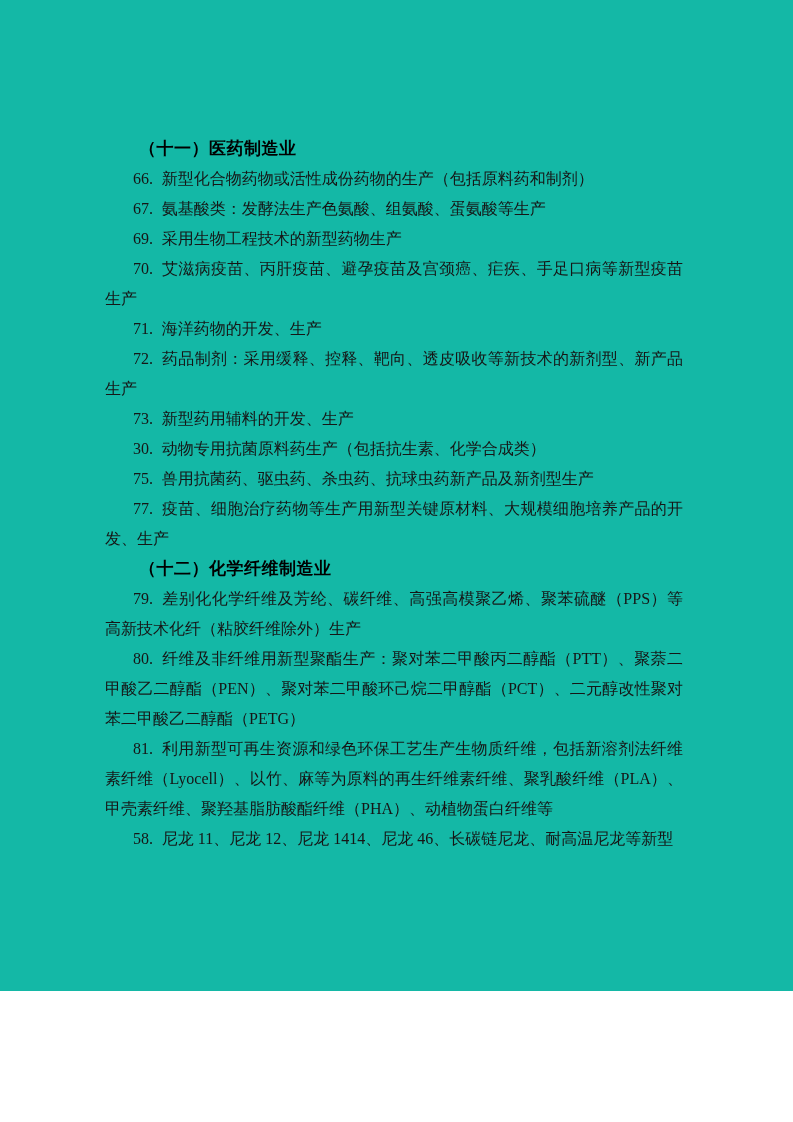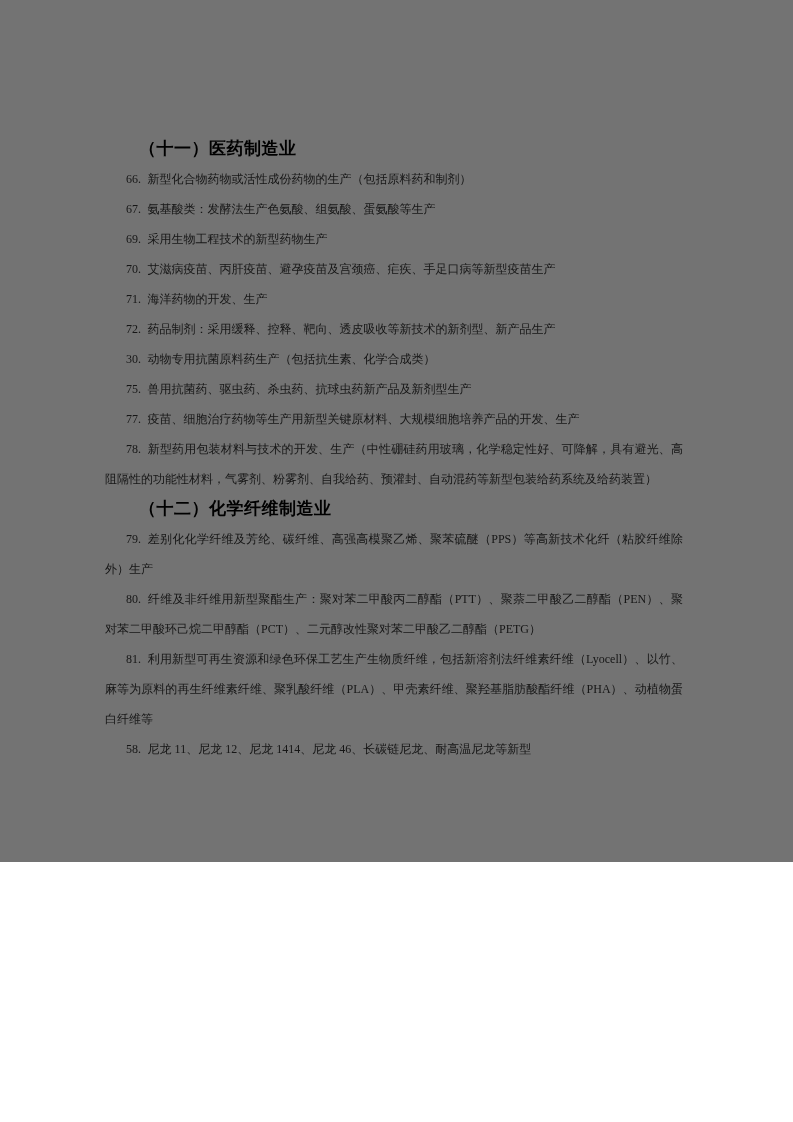--- a/index.html
+++ b/index.html
@@ -3,22 +3,22 @@
 <meta charset="utf-8">
 <style>
   html, body {
     margin: 0;
     padding: 0;
     background: #ffffff;
   }
   .page {
     position: relative;
     width: 793px;
-    height: 862px;
-    background: #737373;
+    height: 991px;
+    background: #14b8a6;
     overflow: hidden;
   }
   .content {
     position: absolute;
     left: 105px;
     top: 134px;
     width: 578px;
   }
   .heading {
     margin: 0;
@@ -26,21 +26,21 @@
     font-weight: bold;
     font-size: 17px;
     line-height: 30px;
     color: #000000;
     text-indent: 2em;
     letter-spacing: 0.5px;
   }
   .item {
     margin: 0;
     font-family: "Liberation Serif", "DejaVu Serif", serif;
-    font-size: 12px;
+    font-size: 16px;
     line-height: 30px;
     color: #161616;
     text-align: justify;
     text-indent: 1.75em;
   }
   .item .num {
     margin-right: 0.55em;
   }
   .footer {
     position: absolute;
@@ -62,24 +62,24 @@
   <div class="content">
 
     <h3 class="heading">（十一）医药制造业</h3>
 
     <p class="item"><span class="num">66.</span><span>新型化合物药物或活性成份药物的生产（包括原料药和制剂）</span></p>
     <p class="item"><span class="num">67.</span><span>氨基酸类：发酵法生产色氨酸、组氨酸、蛋氨酸等生产</span></p>
     <p class="item"><span class="num">69.</span><span>采用生物工程技术的新型药物生产</span></p>
     <p class="item"><span class="num">70.</span><span>艾滋病疫苗、丙肝疫苗、避孕疫苗及宫颈癌、疟疾、手足口病等新型疫苗生产</span></p>
     <p class="item"><span class="num">71.</span><span>海洋药物的开发、生产</span></p>
     <p class="item"><span class="num">72.</span><span>药品制剂：采用缓释、控释、靶向、透皮吸收等新技术的新剂型、新产品生产</span></p>
+    <p class="item"><span class="num">73.</span><span>新型药用辅料的开发、生产</span></p>
     <p class="item"><span class="num">30.</span><span>动物专用抗菌原料药生产（包括抗生素、化学合成类）</span></p>
     <p class="item"><span class="num">75.</span><span>兽用抗菌药、驱虫药、杀虫药、抗球虫药新产品及新剂型生产</span></p>
     <p class="item"><span class="num">77.</span><span>疫苗、细胞治疗药物等生产用新型关键原材料、大规模细胞培养产品的开发、生产</span></p>
-    <p class="item"><span class="num">78.</span><span>新型药用包装材料与技术的开发、生产（中性硼硅药用玻璃，化学稳定性好、可降解，具有避光、高阻隔性的功能性材料，气雾剂、粉雾剂、自我给药、预灌封、自动混药等新型包装给药系统及给药装置）</span></p>
 
     <h3 class="heading">（十二）化学纤维制造业</h3>
 
     <p class="item"><span class="num">79.</span><span>差别化化学纤维及芳纶、碳纤维、高强高模聚乙烯、聚苯硫醚（PPS）等高新技术化纤（粘胶纤维除外）生产</span></p>
     <p class="item"><span class="num">80.</span><span>纤维及非纤维用新型聚酯生产：聚对苯二甲酸丙二醇酯（PTT）、聚萘二甲酸乙二醇酯（PEN）、聚对苯二甲酸环己烷二甲醇酯（PCT）、二元醇改性聚对苯二甲酸乙二醇酯（PETG）</span></p>
     <p class="item"><span class="num">81.</span><span>利用新型可再生资源和绿色环保工艺生产生物质纤维，包括新溶剂法纤维素纤维（Lyocell）、以竹、麻等为原料的再生纤维素纤维、聚乳酸纤维（PLA）、甲壳素纤维、聚羟基脂肪酸酯纤维（PHA）、动植物蛋白纤维等</span></p>
     <p class="item"><span class="num">58.</span><span>尼龙 11、尼龙 12、尼龙 1414、尼龙 46、长碳链尼龙、耐高温尼龙等新型</span></p>
 
   </div>
 

